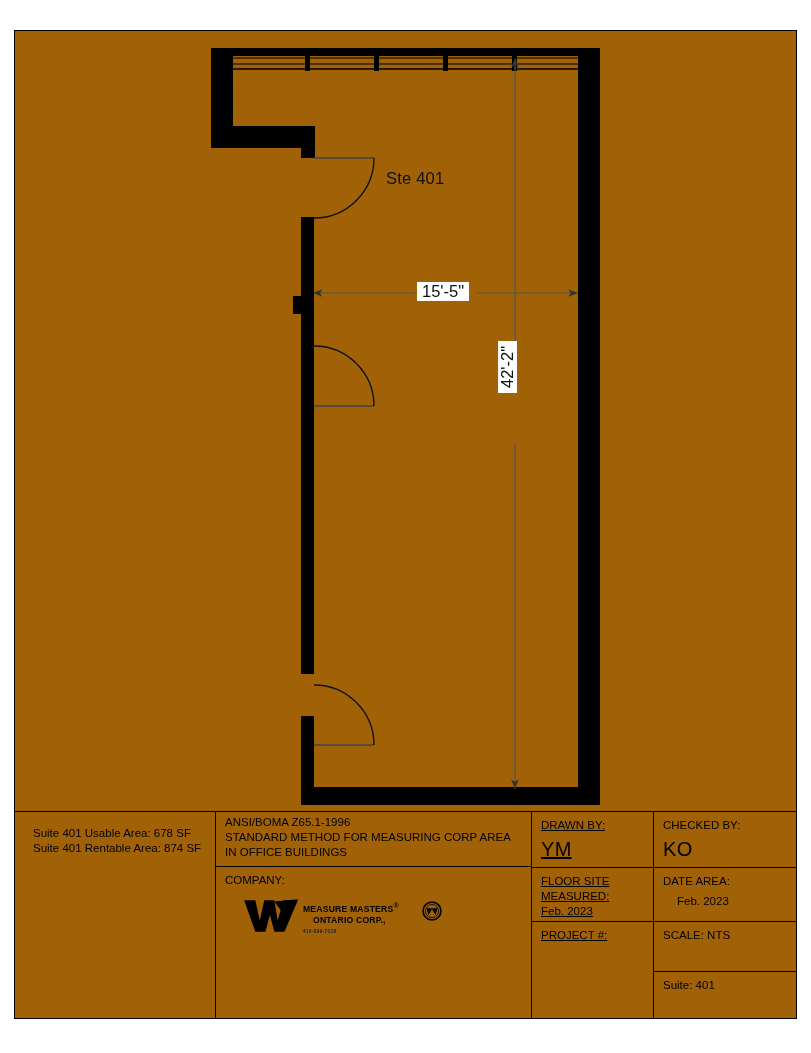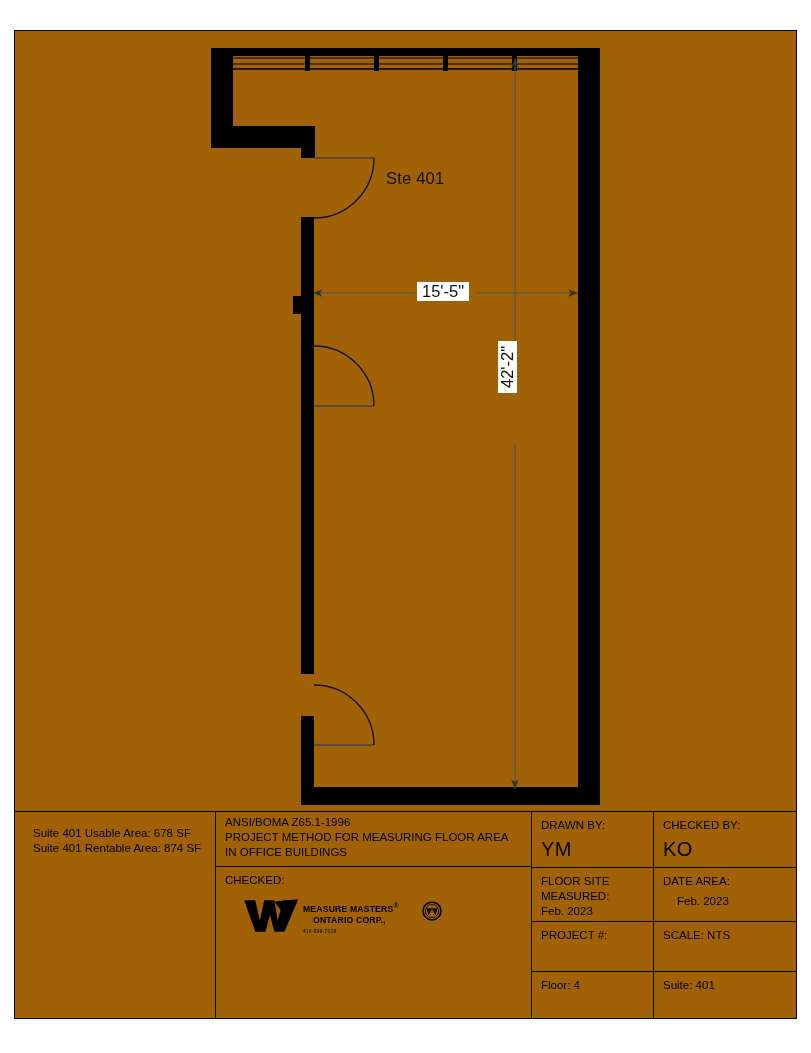--- a/index.html
+++ b/index.html
@@ -86,21 +86,21 @@
   }
   .tb-col {
     box-sizing: border-box;
     display: flex;
     flex-direction: column;
   }
   .tb-col + .tb-col { border-left: 1.5px solid #000; }
 
   #col-area   { width: 200px; }
   #col-mid    { width: 316px; }
-  #col-drawn  { width: 122px; }
+  #col-drawn  { width: 122px; text-decoration: underline; }
   #col-check  { flex: 1 1 auto; }
 
   .tb-cell {
     box-sizing: border-box;
     padding: 6px 9px 4px 9px;
     font-size: 11.5px;
     line-height: 1.32;
     overflow: hidden;
   }
   .tb-cell + .tb-cell { border-top: 1.5px solid #000; }
@@ -269,26 +269,26 @@
       <div class="tb-cell" id="area-cell">
         <span class="area-line">Suite 401 Usable Area: 678 SF</span>
         <span class="area-line">Suite 401 Rentable Area: 874 SF</span>
       </div>
     </div>
 
     <div class="tb-col" id="col-mid">
 
       <div class="tb-cell" id="cell-standard">
         <span class="plain-line">ANSI/BOMA Z65.1-1996</span>
-        <span class="plain-line">PROJECT METHOD FOR MEASURING FLOOR AREA</span>
+        <span class="plain-line">STANDARD METHOD FOR MEASURING CORP AREA</span>
         <span class="plain-line">IN OFFICE BUILDINGS</span>
       </div>
 
       <div class="tb-cell" id="cell-company">
-        <span class="plain-line">CHECKED:</span>
+        <span class="plain-line">COMPANY:</span>
 
         <div id="company-logo-row">
           <svg id="logo-mark" viewBox="0 0 100 64">
             <path d="M2 4 L22 4 L30 40 L38 4 L56 4 L62 40 L72 4 L98 4
                      L74 60 L56 60 L48 30 L40 60 L22 60 Z" fill="#000"></path>
             <path d="M56 6 L98 2 L78 36 Z" fill="#000"></path>
           </svg>
           <div id="logo-words">
             <span class="logo-line-1">
               <span>MEASURE MASTERS</span><span id="logo-reg">®</span>
@@ -316,23 +316,20 @@
         <span class="plain-line">FLOOR SITE</span>
         <span class="plain-line">MEASURED:</span>
         <span class="plain-line">Feb. 2023</span>
       </div>
 
       <div class="tb-cell" id="cell-projectnum">
         <span class="plain-line">PROJECT #:</span>
         <span class="plain-line"></span>
       </div>
 
-      <div class="tb-cell" id="cell-floor">
-        <span class="plain-line">Floor: 4</span>
-      </div>
     </div>
 
     <div class="tb-col" id="col-check">
       <div class="tb-cell" id="cell-checkedby">
         <span class="plain-line">CHECKED BY:</span>
         <span class="tb-big">KO</span>
       </div>
 
       <div class="tb-cell" id="cell-datedrawn">
         <span class="plain-line">DATE AREA:</span>

